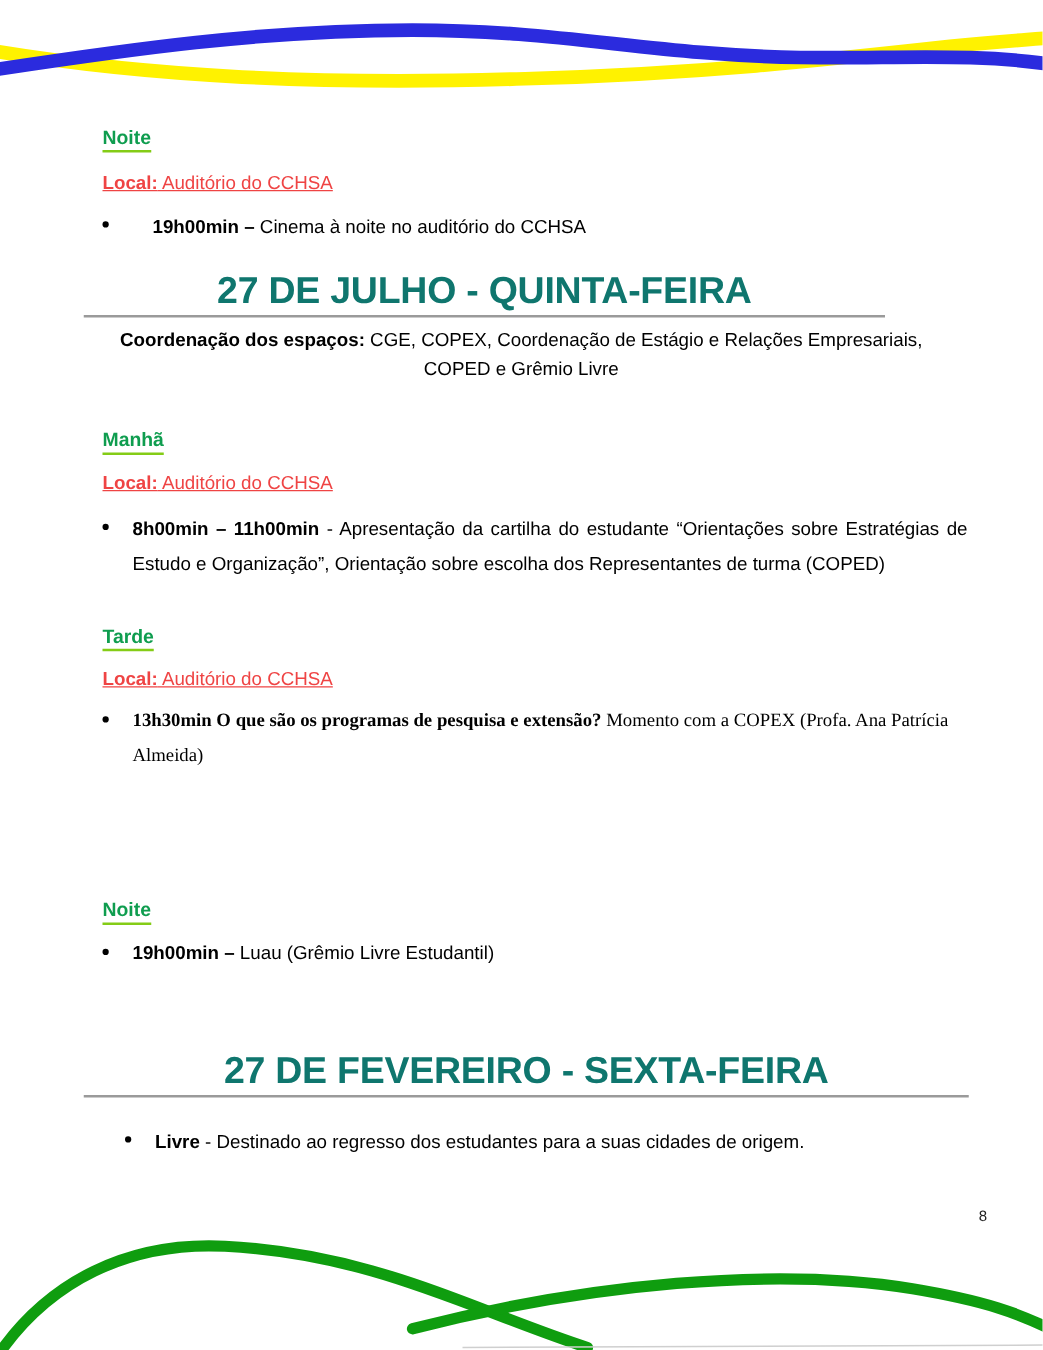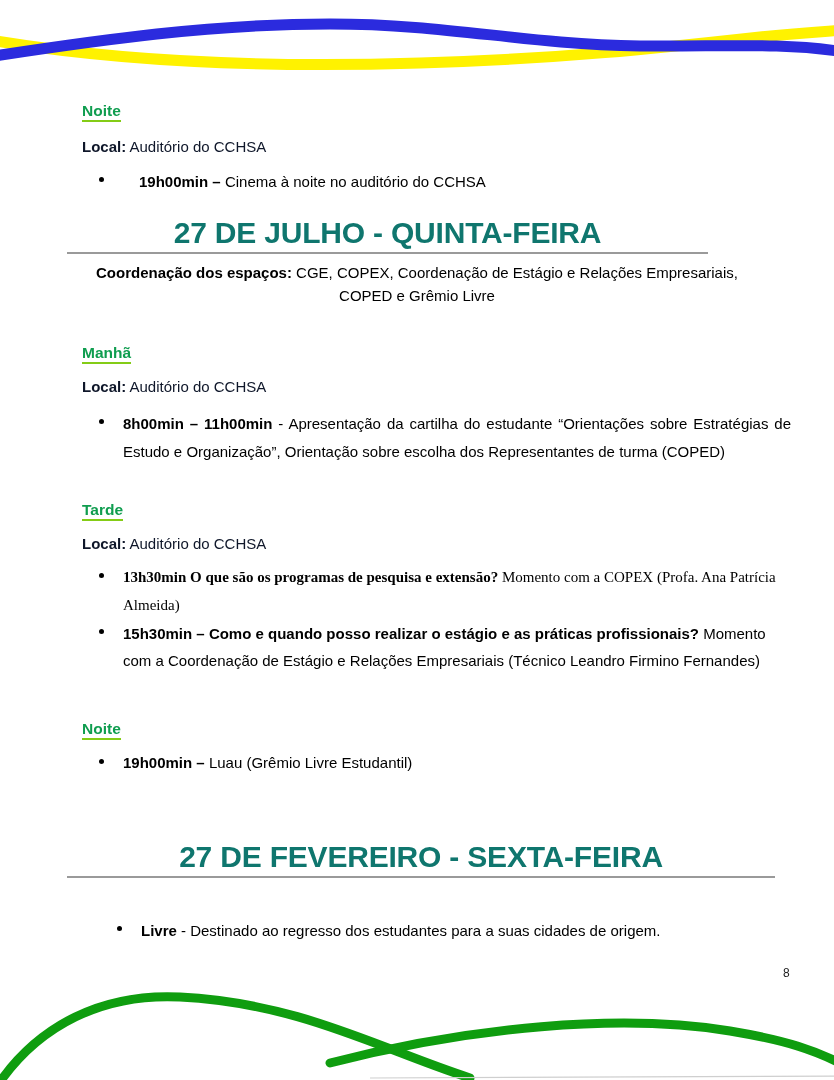--- a/index.html
+++ b/index.html
@@ -59,21 +59,22 @@
     display: inline-block;
     border-bottom: 2px solid #84cc16;
     line-height: 1.25;
   }
 
   .local-line {
     font-size: 15px;
     line-height: 1.45;
     margin: 0;
     padding: 0;
-    color: #0f172a;
+    color: #ef4444;
+    text-decoration: underline;
   }
   .local-line .lbl {
     font-weight: bold;
   }
 
   
   .day-title {
     font-family: "Liberation Sans", sans-serif;
     font-weight: bold;
     font-size: 30px;
@@ -95,21 +96,21 @@
     font-size: 15px;
     line-height: 1.5;
     text-align: center;
     margin: 0;
   }
   .coord-line .lbl { font-weight: bold; }
 
   
   ul.bullets {
     list-style: none;
-    margin: 17px;
+    margin: 0;
     padding: 0;
   }
   ul.bullets li {
     position: relative;
     font-size: 15px;
     line-height: 1.85;
     margin: 0;
     padding: 0;
   }
   ul.bullets li .dot {
@@ -188,24 +189,20 @@
     <div>
       <span class="period-heading">Tarde</span>
     </div>
     <p class="local-line" style="margin-top:12px;">
       <span class="lbl">Local:</span><span> Auditório do CCHSA</span>
     </p>
     <ul class="bullets" style="margin-top:9px;">
       <li style="padding-left:24px; width:692px;font-family:Liberation Serif, serif;">
         <span class="dot"></span>
         <span class="txt"><b>13h30min O que são os programas de pesquisa e extensão?</b><span> Momento com a COPEX (Profa. Ana Patrícia Almeida)</span></span>
-      </li>
-      <li style="padding-left:24px; width:692px;">
-        <span class="dot"></span>
-        <span class="txt"><b>15h30min – Como e quando posso realizar o estágio e as práticas profissionais?</b><span> Momento com a Coordenação de Estágio e Relações Empresariais (Técnico Leandro Firmino Fernandes)</span></span>
       </li>
     </ul>
   </div>
 
   <div class="section" style="position:absolute; left:82px; top:719px; width:700px;">
     <div>
       <span class="period-heading">Noite</span>
     </div>
     <ul class="bullets" style="margin-top:9px;">
       <li style="padding-left:24px;">

